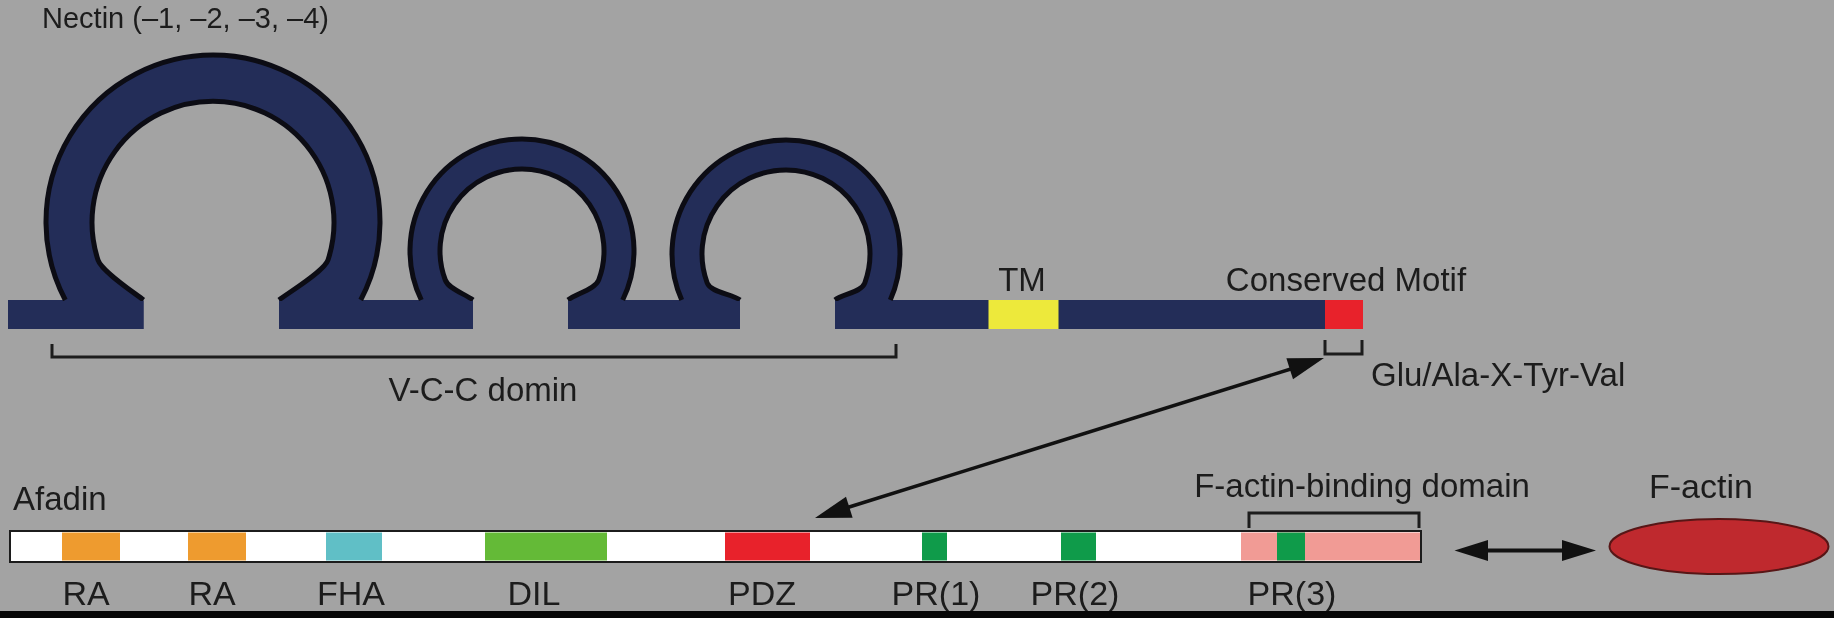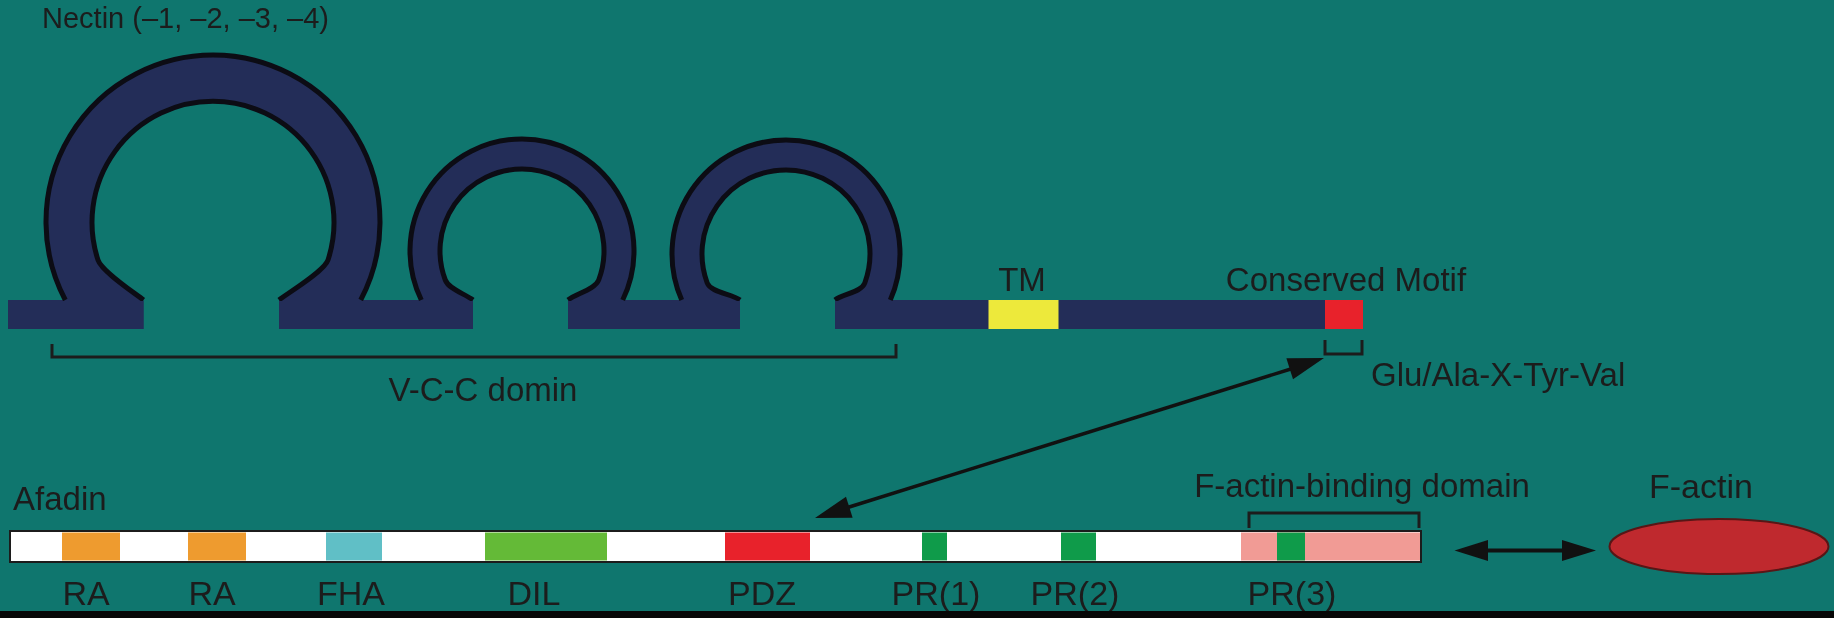--- a/index.html
+++ b/index.html
@@ -1,16 +1,16 @@
 <!DOCTYPE html>
 <html><head>
 <meta charset="utf-8">
 <style>
   html,body{margin:0;padding:0;background:#ffffff;}
-  .wrap{position:relative;width:1834px;height:618px;background:#0f766e;overflow:hidden;}
+  .wrap{position:relative;width:1834px;height:618px;background:#a3a3a3;overflow:hidden;}
   svg{position:absolute;left:0;top:0;}
   text{font-family:"Liberation Sans",sans-serif;fill:#1c1c1c;}
 </style>
 </head>
 <body>
 <div class="wrap">
 <svg width="1834" height="618" viewBox="0 0 1834 618">
 
   <text x="42" y="28" font-size="29">Nectin (–1, –2, –3, –4)</text>
 

